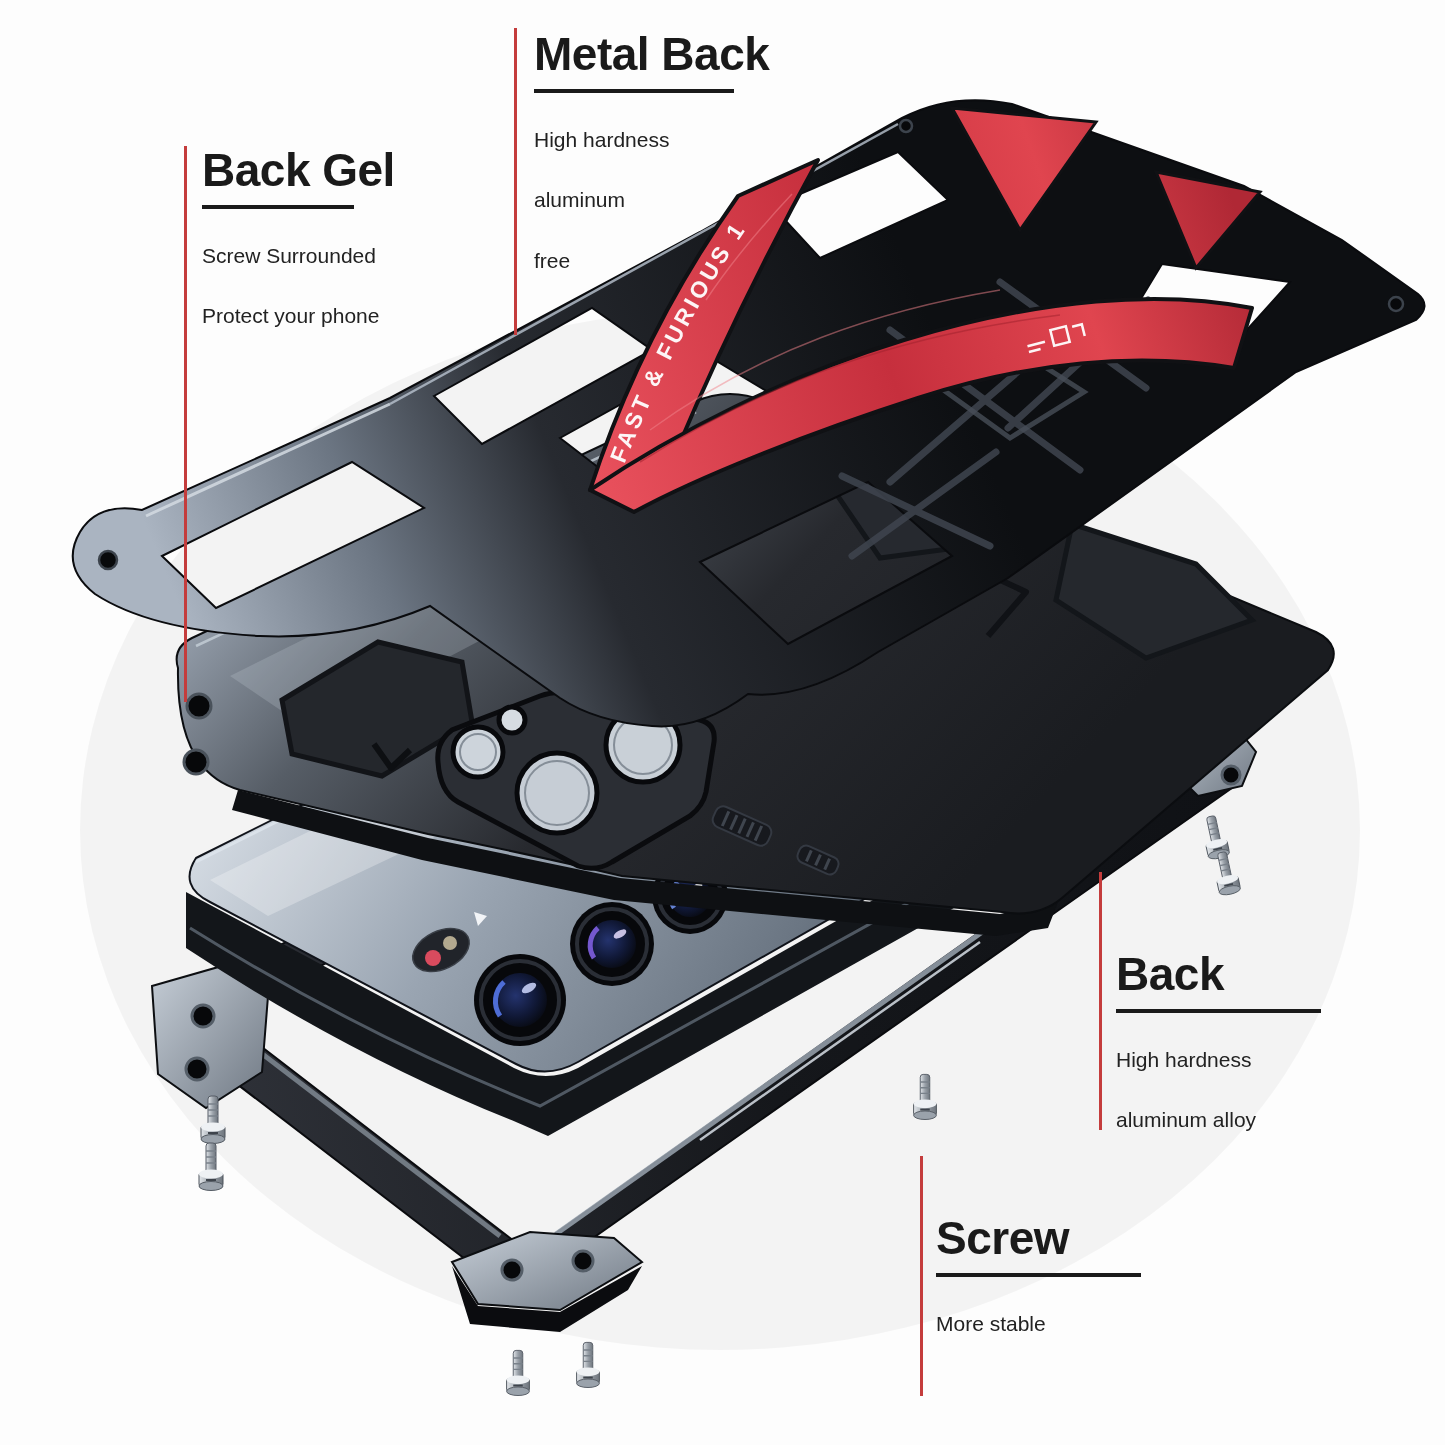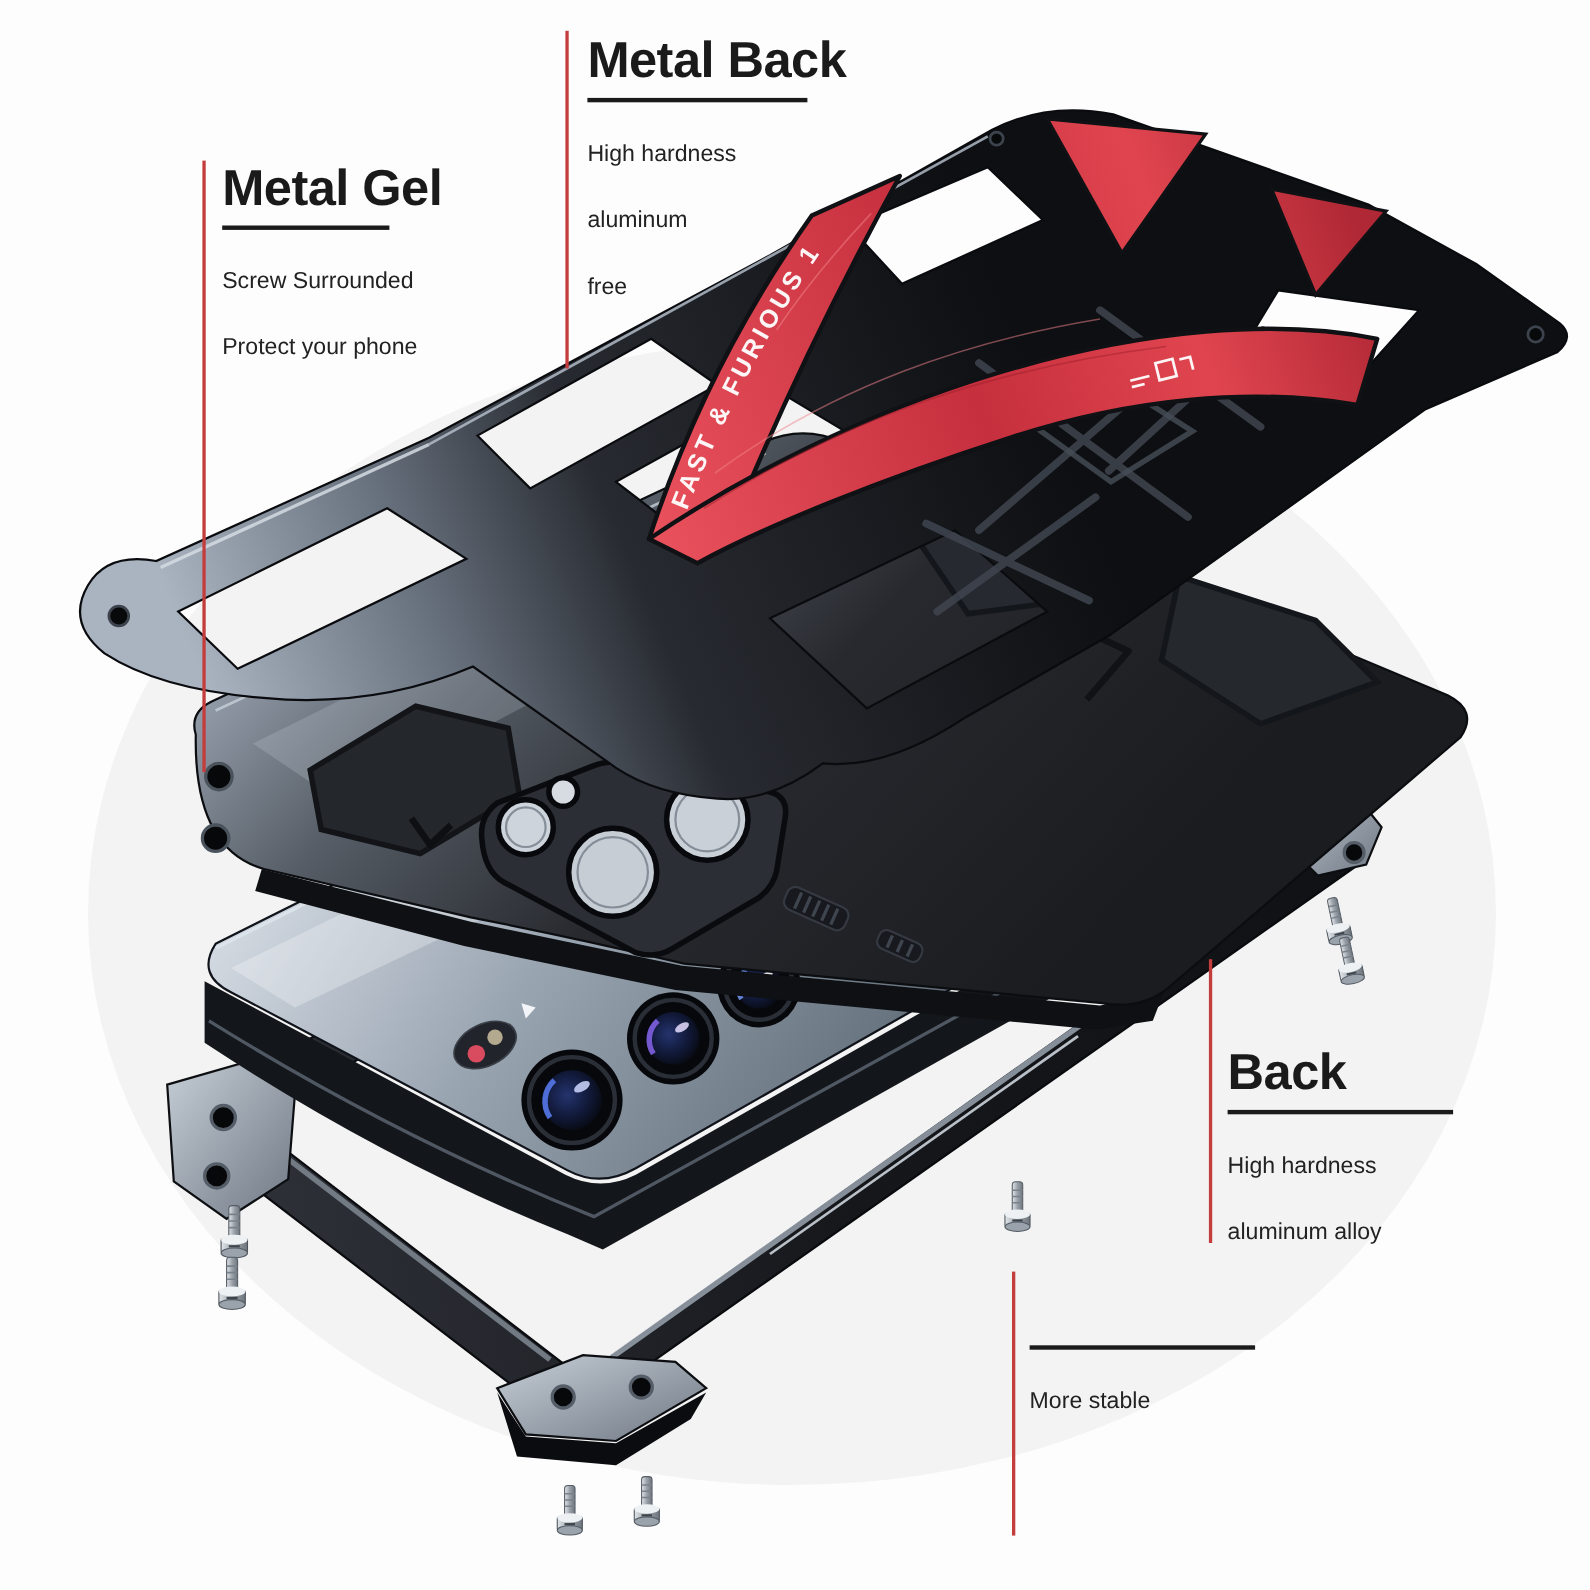--- a/index.html
+++ b/index.html
@@ -300,31 +300,32 @@
 
   <div class="callout" style="left:534px;top:30px;width:270px;">
     <div class="title">Metal Back</div>
     <div class="rule" style="width:200px;"></div>
     <div class="desc">High hardness</div>
     <div class="desc">aluminum</div>
     <div class="desc">free</div>
   </div>
 
   <div class="callout" style="left:202px;top:146px;width:320px;">
-    <div class="title">Metal Gel</div>
+    <div class="title">Back Gel</div>
     <div class="rule" style="width:152px;"></div>
     <div class="desc">Screw Surrounded</div>
     <div class="desc">Protect your phone</div>
   </div>
 
   <div class="callout" style="left:1116px;top:950px;width:260px;">
     <div class="title">Back</div>
     <div class="rule" style="width:205px;"></div>
     <div class="desc">High hardness</div>
     <div class="desc">aluminum alloy</div>
   </div>
 
   <div class="callout" style="left:936px;top:1214px;width:300px;">
+    <div class="title">Screw</div>
     <div class="rule" style="width:205px;"></div>
     <div class="desc">More stable</div>
   </div>
 
 </div>
 
 </body></html>

